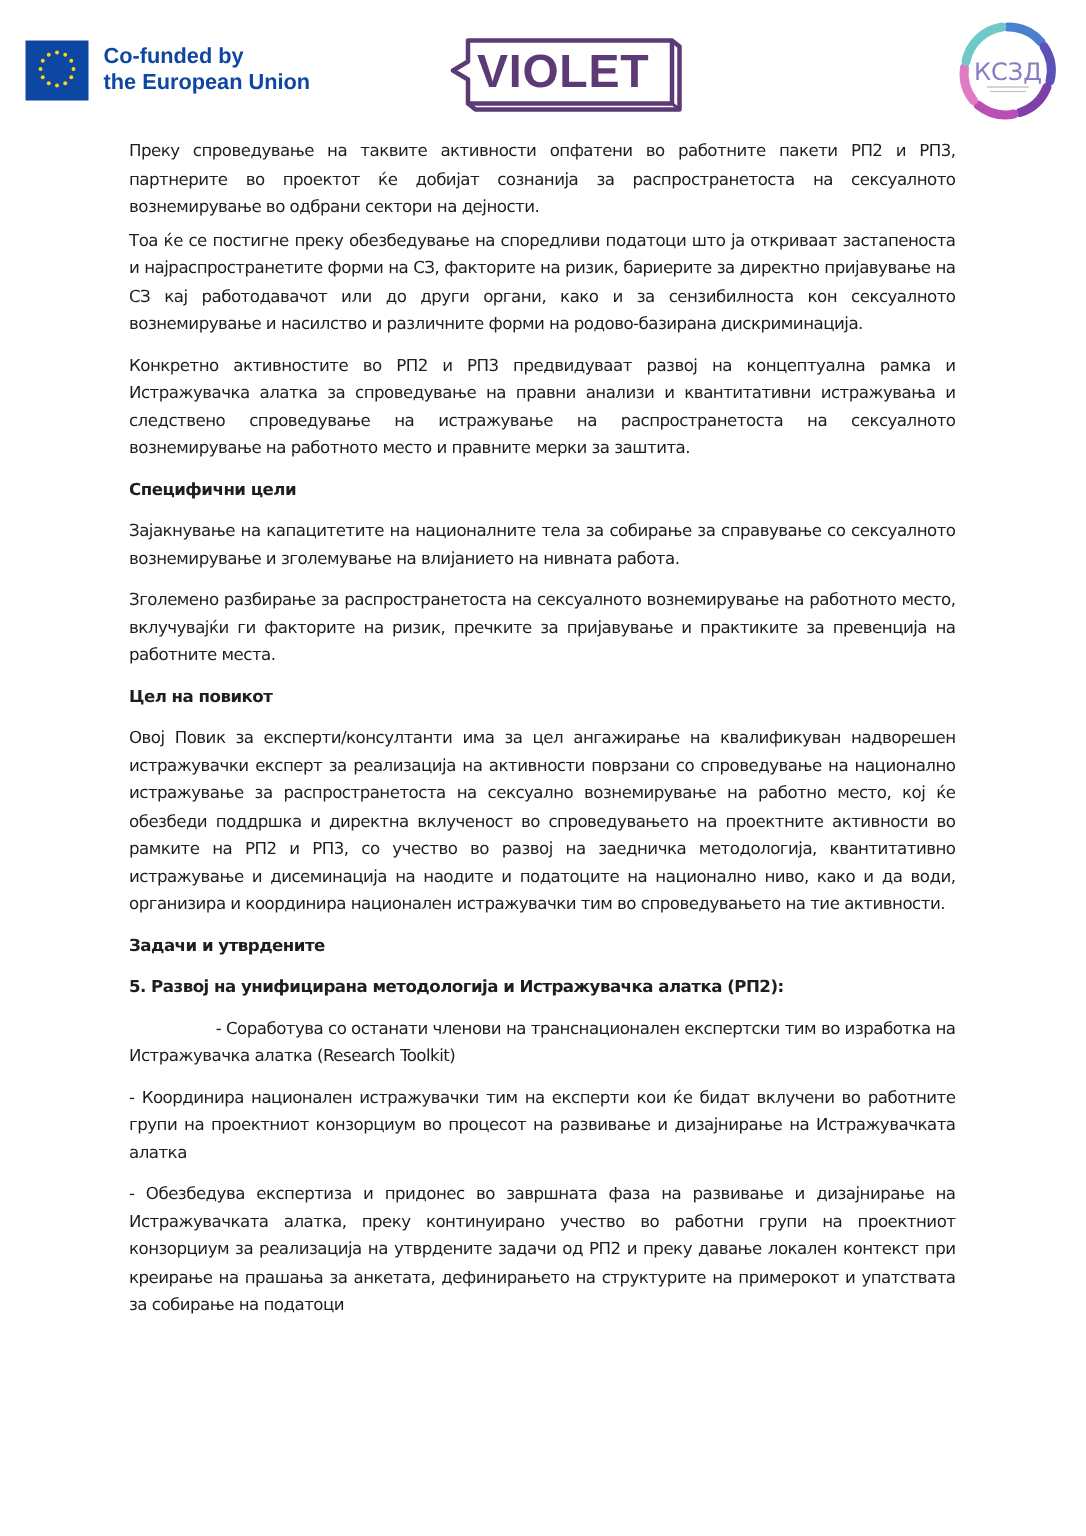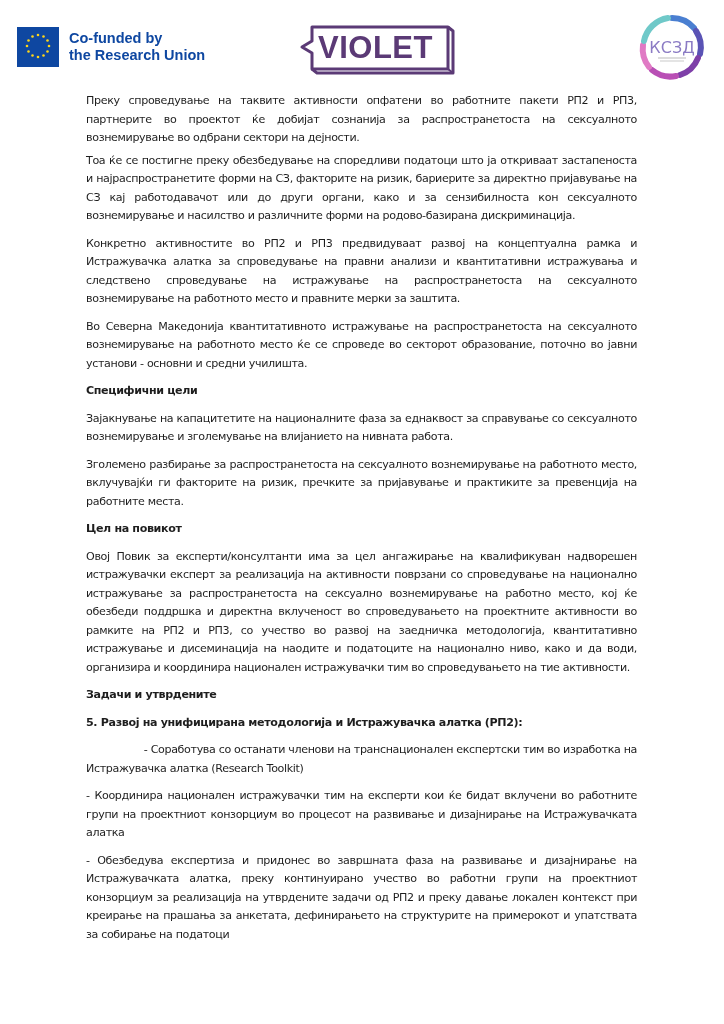--- a/index.html
+++ b/index.html
@@ -40,21 +40,21 @@
             <circle cx="15.5" cy="28.5" r="1.3"></circle>
           <circle cx="11.5" cy="24.5" r="1.3"></circle>
             <circle cx="10" cy="19" r="1.3"></circle>
           <circle cx="11.5" cy="13.5" r="1.3"></circle>
             <circle cx="15.5" cy="9.5" r="1.3"></circle>
         </g>
       </svg>
     </div>
     <div class="eu-text">
       <div>Co-funded by</div>
-      <div>the Research Union</div>
+      <div>the European Union</div>
     </div>
   </div>
 
   <svg class="violet-logo" viewBox="0 0 160 54">
     <path d="M14 4 L150 4 L150 46 L14 46 L14 30 L4 24 L14 18 Z" fill="#ffffff" stroke="#5b3a76" stroke-width="3" stroke-linejoin="round"></path>
     <path d="M150 4 L155 8 L155 50 L19 50 L14 46" fill="none" stroke="#5b3a76" stroke-width="3" stroke-linejoin="round"></path>
     <path d="M150 46 L155 50" stroke="#5b3a76" stroke-width="2"></path>
   </svg>
   <div class="violet-text">VIOLET</div>
 
@@ -70,24 +70,23 @@
     <text x="36" y="41" text-anchor="middle" font-family="DejaVu Sans, sans-serif" font-size="16" fill="#8b7bc4">КСЗД</text>
     <line x1="22" y1="46" x2="50" y2="46" stroke="#aaa" stroke-width="0.8"></line>
     <line x1="24" y1="49" x2="48" y2="49" stroke="#bbb" stroke-width="0.8"></line>
   </svg>
 </div>
 
 <div class="doc">
   <p class="tight">Преку спроведување на таквите активности опфатени во работните пакети РП2 и РП3, партнерите во проектот ќе добијат сознанија за распространетоста на сексуалното вознемирување во одбрани сектори на дејности.</p>
   <p>Тоа ќе се постигне преку обезбедување на споредливи податоци што ја откриваат застапеноста и најраспространетите форми на СЗ, факторите на ризик, бариерите за директно пријавување на СЗ кај работодавачот или до други органи, како и за сензибилноста кон сексуалното вознемирување и насилство и различните форми на родово-базирана дискриминација.</p>
   <p>Конкретно активностите во РП2 и РП3 предвидуваат развој на концептуална рамка и Истражувачка алатка за спроведување на правни анализи и квантитативни истражувања и следствено спроведување на истражување на распространетоста на сексуалното вознемирување на работното место и правните мерки за заштита.</p>
-  <p>Во Северна Македонија квантитативното истражување на распространетоста на сексуалното вознемирување на работното место ќе се спроведе во секторот образование, поточно во јавни установи - основни и средни училишта.</p>
 
   <h3>Специфични цели</h3>
-  <p>Зајакнување на капацитетите на националните фаза за еднаквост за справување со сексуалното вознемирување и зголемување на влијанието на нивната работа.</p>
+  <p>Зајакнување на капацитетите на националните тела за собирање за справување со сексуалното вознемирување и зголемување на влијанието на нивната работа.</p>
   <p>Зголемено разбирање за распространетоста на сексуалното вознемирување на работното место, вклучувајќи ги факторите на ризик, пречките за пријавување и практиките за превенција на работните места.</p>
 
   <h3>Цел на повикот</h3>
   <p>Овој Повик за експерти/консултанти има за цел ангажирање на квалификуван надворешен истражувачки експерт за реализација на активности поврзани со спроведување на национално истражување за распространетоста на сексуално вознемирување на работно место, кој ќе обезбеди поддршка и директна вклученост во спроведувањето на проектните активности во рамките на РП2 и РП3, со учество во развој на заедничка методологија, квантитативно истражување и дисеминација на наодите и податоците на национално ниво, како и да води, организира и координира национален истражувачки тим во спроведувањето на тие активности.</p>
 
   <h3>Задачи и утврдените</h3>
   <h3>5. Развој на унифицирана методологија и Истражувачка алатка (РП2):</h3>
   <p style="text-align:right">- Соработува со останати членови на транснационален експертски тим во изработка на Истражувачка алатка (Research Toolkit)</p>
   <p>- Координира национален истражувачки тим на експерти кои ќе бидат вклучени во работните групи на проектниот конзорциум во процесот на развивање и дизајнирање на Истражувачката алатка</p>
   <p>- Обезбедува експертиза и придонес во завршната фаза на развивање и дизајнирање на Истражувачката алатка, преку континуирано учество во работни групи на проектниот конзорциум за реализација на утврдените задачи од РП2 и преку давање  локален контекст при креирање на прашања за анкетата, дефинирањето на структурите на примерокот и упатствата за собирање на податоци</p>

